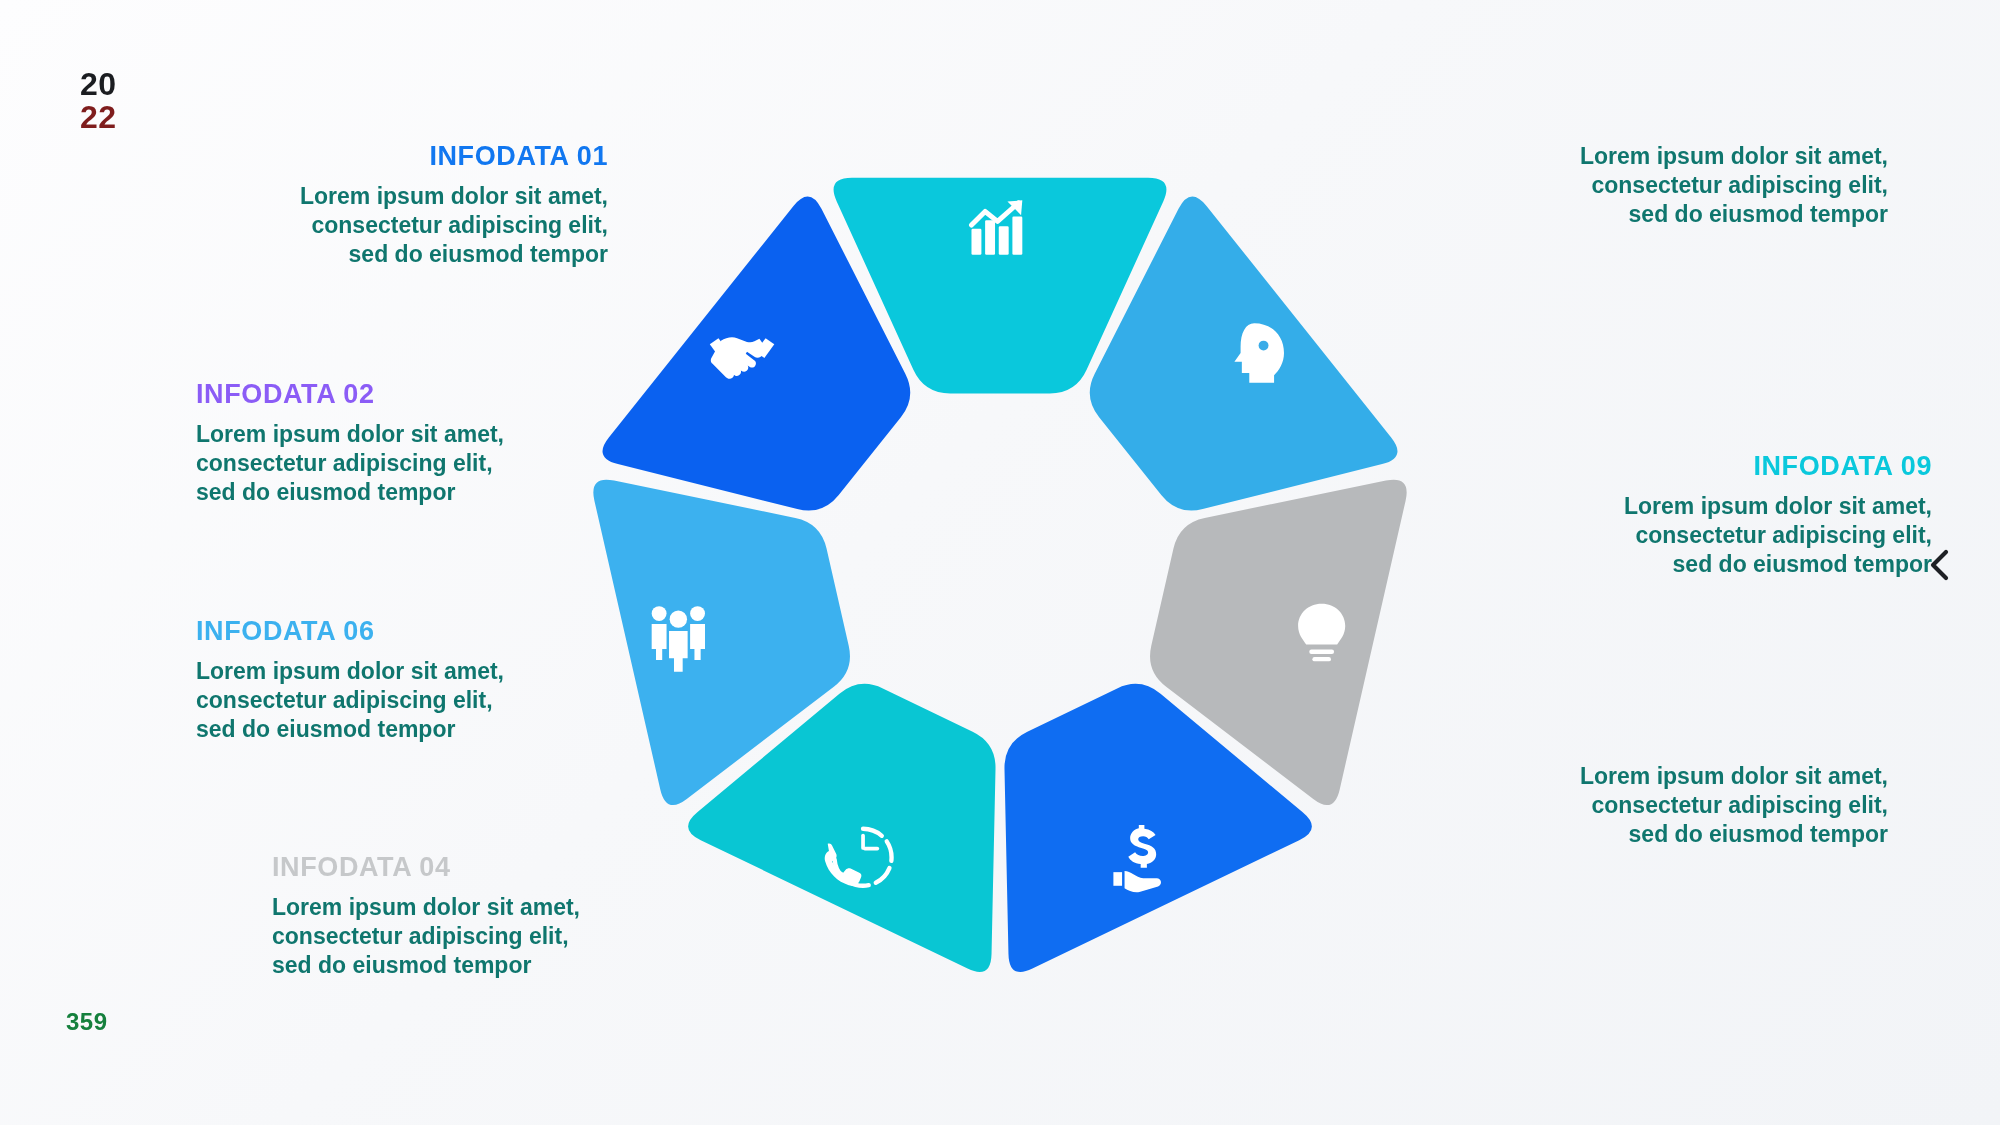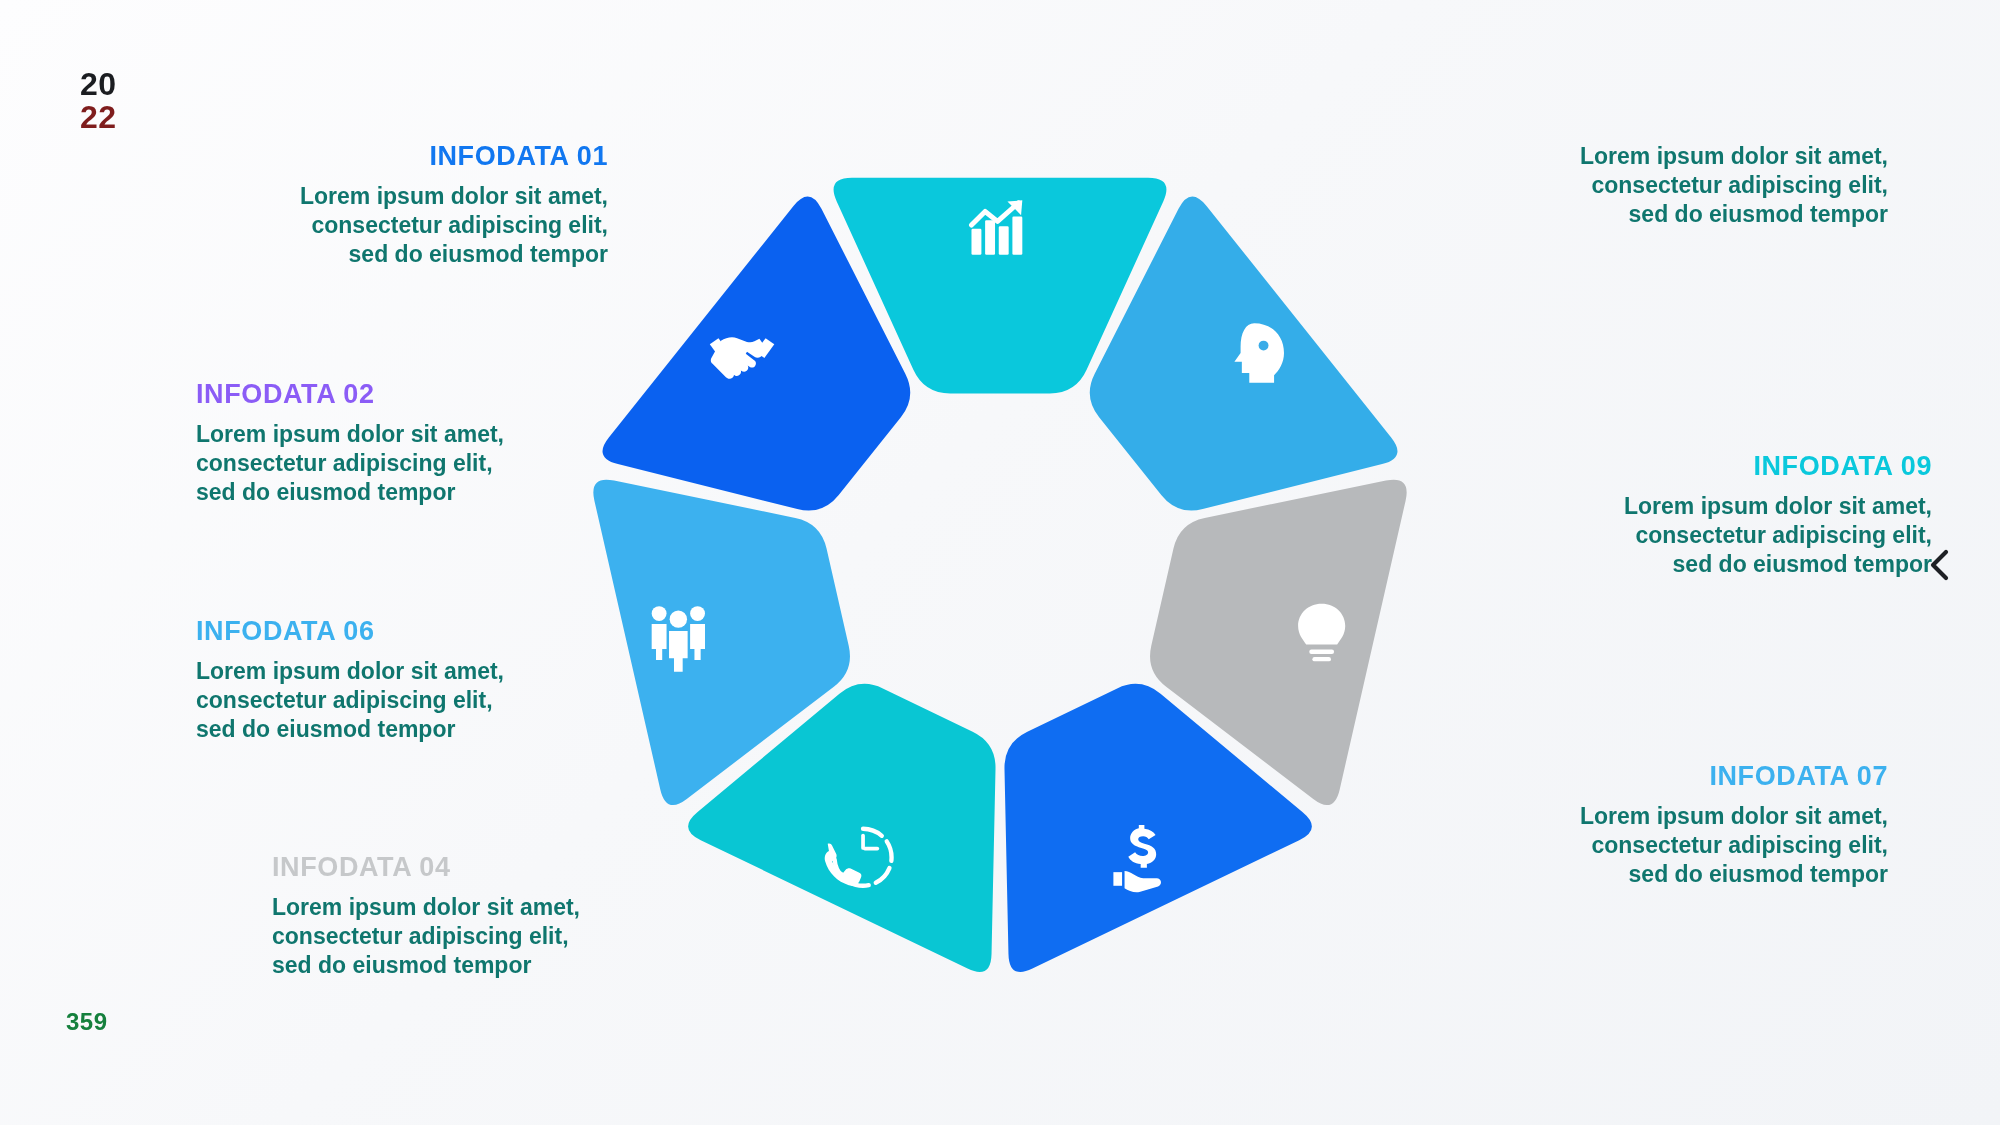--- a/index.html
+++ b/index.html
@@ -105,21 +105,20 @@
 <div class="info-block right" id="block-5">
   <div class="info-body">Lorem ipsum dolor sit amet, consectetur adipiscing elit, sed do eiusmod tempor</div>
 </div>
 
 <div class="info-block right" id="block-6">
   <div class="info-title" style="color:#0ac8dc">INFODATA 09</div>
   <div class="info-body">Lorem ipsum dolor sit amet, consectetur adipiscing elit, sed do eiusmod tempor</div>
 </div>
 
 <div class="info-block right" id="block-7">
-  <div class="info-title" style="color:#3cb1ef">INFODATA 07</div>
   <div class="info-body">Lorem ipsum dolor sit amet, consectetur adipiscing elit, sed do eiusmod tempor</div>
 </div>
 
 <div id="wheel">
   <svg viewBox="0 0 870 870" xmlns="http://www.w3.org/2000/svg">
     <defs>
       
     </defs>
     <g id="segments">
         <path d="M271.72,76.43 Q260.95,52.76 286.95,52.76 L583.05,52.76 Q609.05,52.76 598.28,76.43 L521.61,244.79 Q510.84,268.45 484.84,268.45 L385.16,268.45 Q359.16,268.45 348.39,244.79 Z" fill="#0ac8dc" class="seg"></path>

